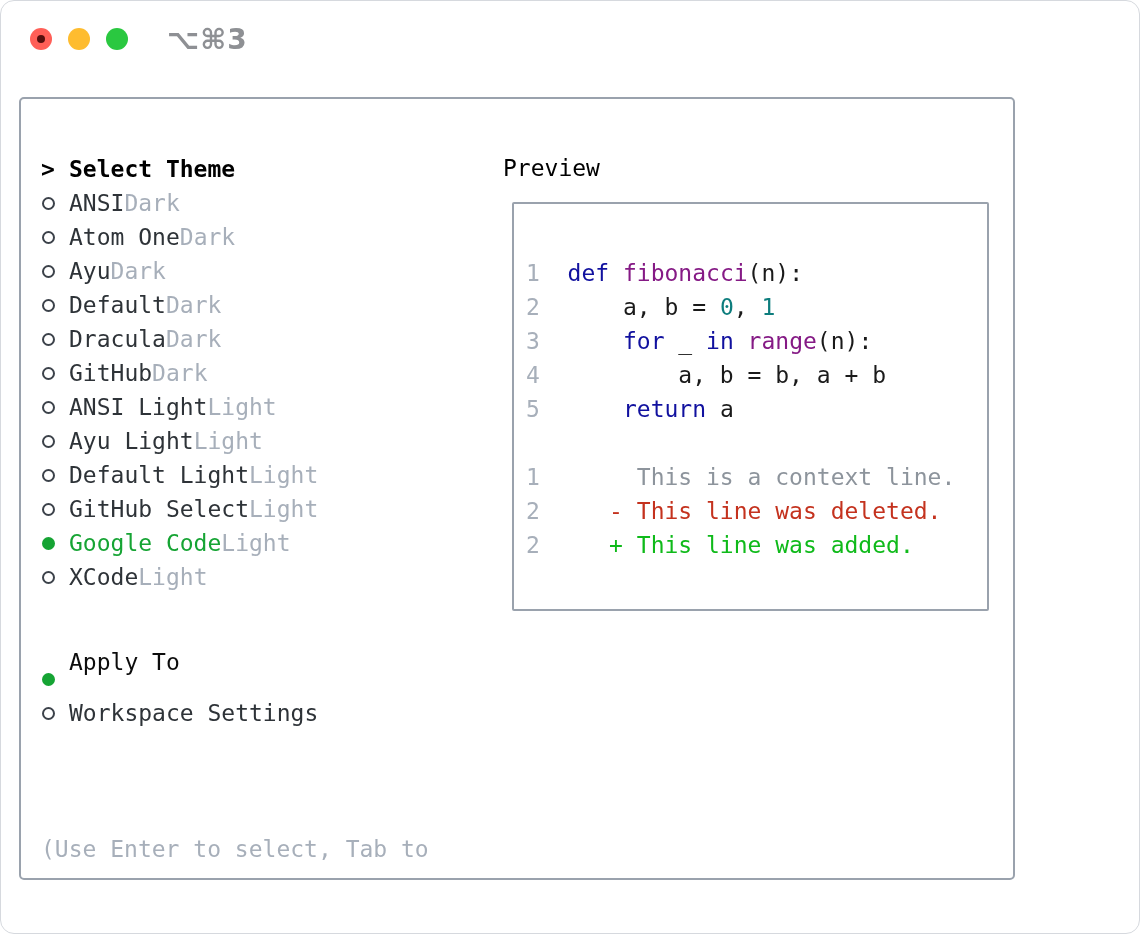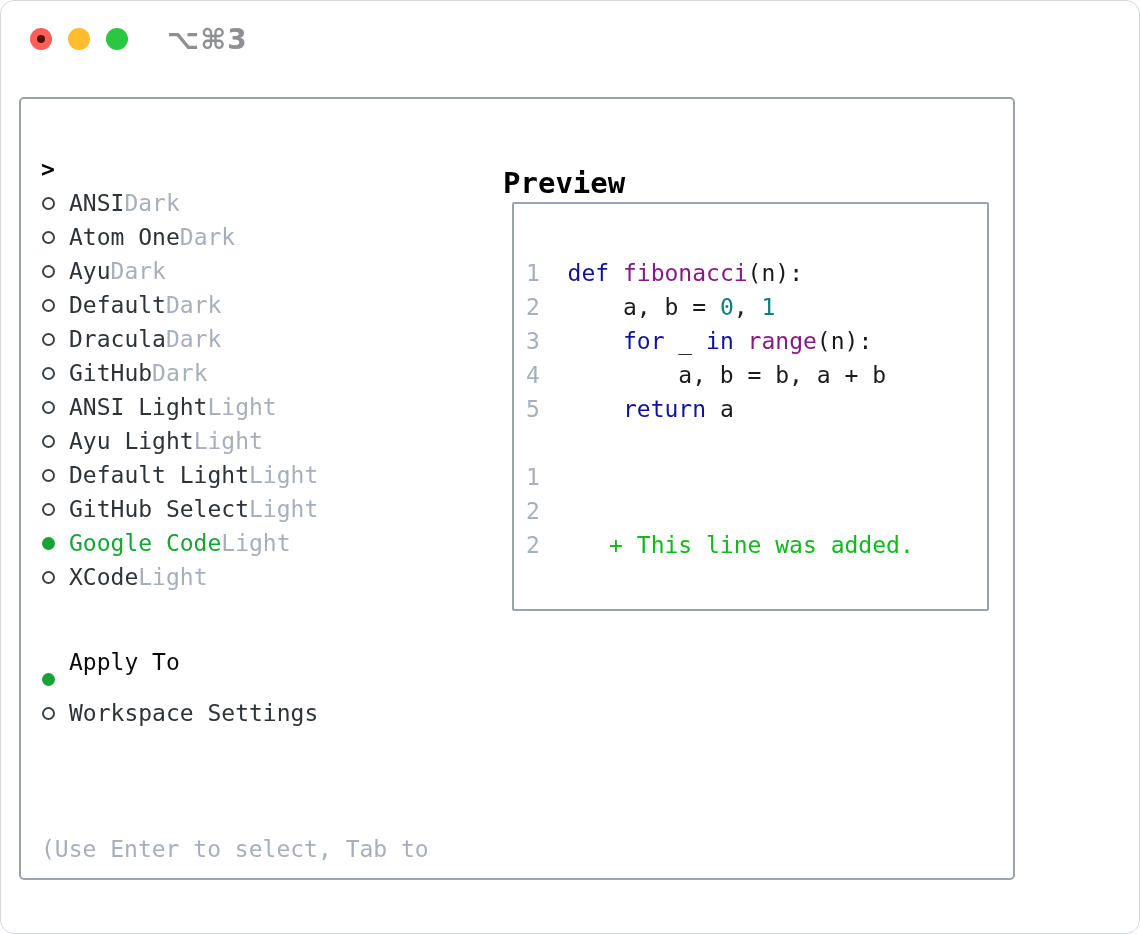--- a/index.html
+++ b/index.html
@@ -39,22 +39,22 @@
   .selected .name { color:var(--accent-green); }
   .prompt { font-weight:bold; color:#000; }
   .hdr { font-weight:bold; color:#000; }
   .tag { color:#a7afba; }
   .name { color:#2e3338; }
   .gap { height:34px; }
   .section-label { color:#0c0c0c;margin-top:33px; }
   .help { color:#a7afba; white-space:pre; line-height:34px; margin-top:34px; font-size:23px; }
   
   .preview-heading {
-    position:absolute; left:482px; top:67px; height:34px; display:flex; align-items:center;
-    font-size:29px; font-weight:bold; color:#000;
+    position:absolute; left:482px; top:52px; height:34px; display:flex; align-items:center;
+    font-size:23px; font-weight:normal; color:#000;
   }
   .preview-box {
     position:absolute; left:491px; top:103px; width:477px; height:409px;
     border:2px solid #9aa2ad; border-radius:2px; background:#fff;
     padding:52px 0 0 12px; font-size:23px; overflow:hidden;
   }
   .pline { height:34px; display:flex; align-items:center; white-space:pre; }
   .num { color:#a7afba; }
   .pln { color:#1a1a1a; }
   .kwd { color:var(--kwd); }
@@ -76,20 +76,21 @@
     <span class="light max"></span>
     <span class="win-title">⌥⌘3</span>
   </div>
 
   <div class="panel">
 
     <div class="left-col">
 
       <div class="row">
         <span class="marker prompt">&gt;</span>
+        <span class="hdr">Select Theme</span>
       </div>
 
       <div class="row">
         <span class="marker"><span class="dot"></span></span>
         <span class="name">ANSI</span><span class="tag">Dark</span>
       </div>
       <div class="row">
         <span class="marker"><span class="dot"></span></span>
         <span class="name">Atom One</span><span class="tag">Dark</span>
       </div>
@@ -170,24 +171,24 @@
         <div class="pline">
           <span class="num">4</span><span class="pln">          a, b = b, a + b</span>
         </div>
         <div class="pline">
           <span class="num">5</span><span class="pln">      </span><span class="kwd">return</span><span class="pln"> a</span>
         </div>
       </div>
 
       <div class="diff-block">
         <div class="pline">
-          <span class="num">1</span>
+          <span class="num">1</span><span class="ctx">       This is a context line.</span>
         </div>
         <div class="pline">
-          <span class="num">2</span>
+          <span class="num">2</span><span class="del">     - This line was deleted.</span>
         </div>
         <div class="pline">
           <span class="num">2</span><span class="add">     + This line was added.</span>
         </div>
       </div>
     </div>
 
   </div>
 </div>
 

